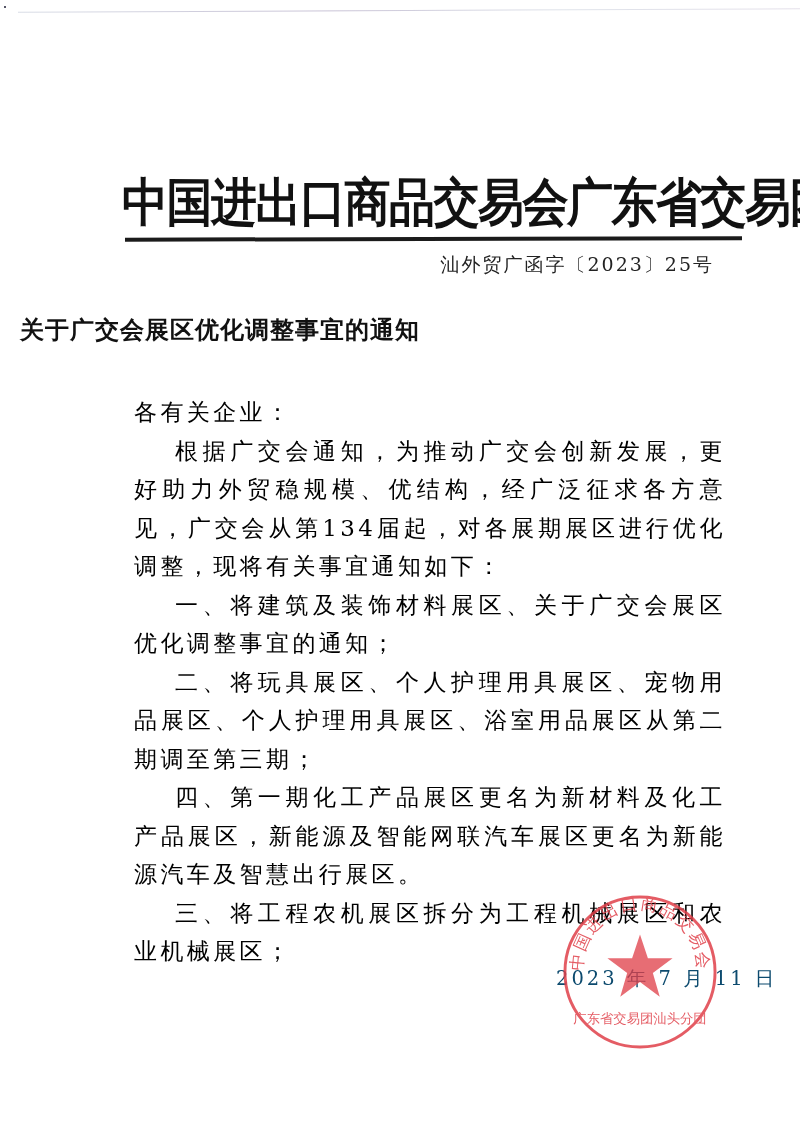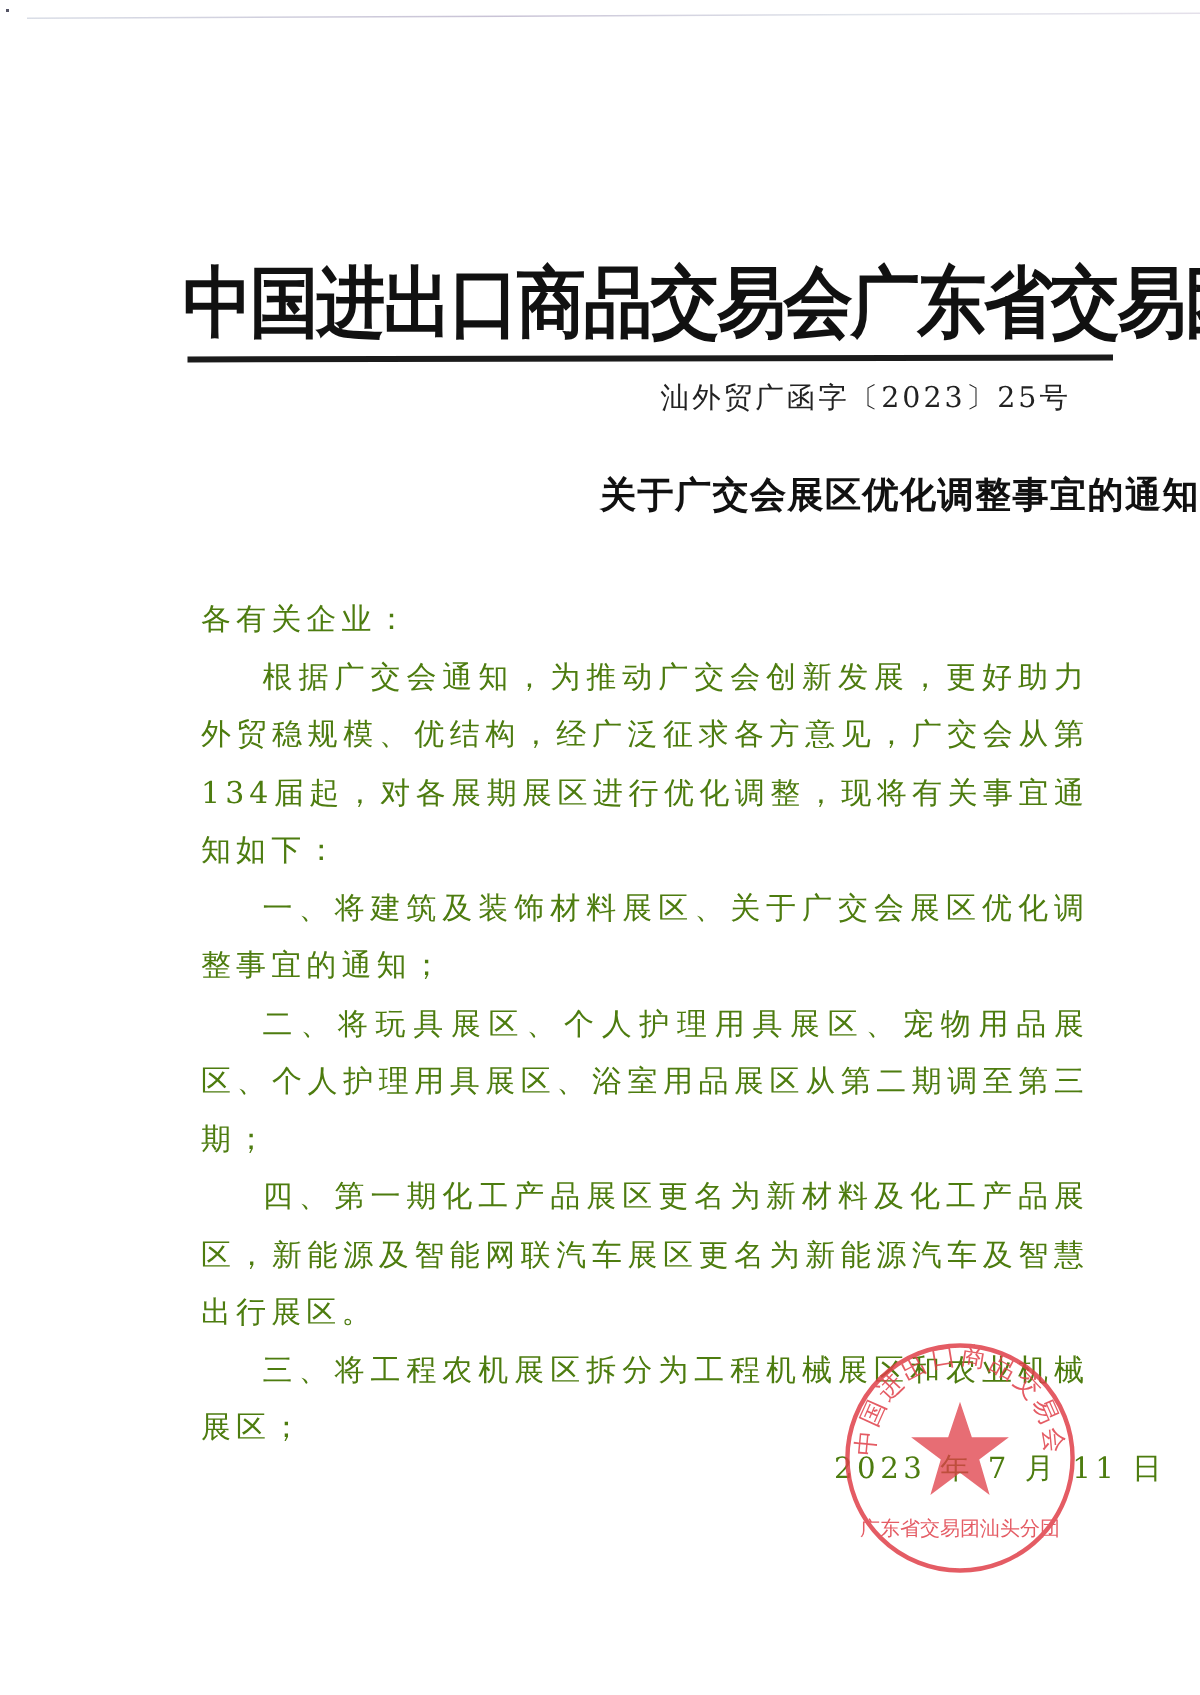--- a/index.html
+++ b/index.html
@@ -27,36 +27,36 @@
   .rule {
     position: absolute; left: 125px; top: 237px; width: 617px; height: 4px;
     background: #1b1b1b; transform: rotate(-0.12deg);
   }
   .doc-number {
     position: absolute; right: 86px; top: 252px;
     font-size: 19px; letter-spacing: 2px; color: #222;
     white-space: nowrap;
   }
   .doc-title {
-    position: absolute; left: 0; right: 0; top: 314px; text-align: right;
+    position: absolute; left: 0; right: 0; top: 314px; text-align: left;
     font-family: "DejaVu Sans", "Liberation Sans", sans-serif;
     font-size: 24px; font-weight: bold; letter-spacing: 1px; color: #111;
     padding-left: 20px;
   }
   .body-text {
     position: absolute; left: 134px; width: 592px; top: 393px;
-    font-size: 20px; line-height: 38.5px; letter-spacing: 3.4px;
-    color: #4d7c0f;
+    font-size: 23px; line-height: 38.5px; letter-spacing: 3.4px;
+    color: #000000;
   }
   .body-text p { margin: 0; text-align: justify; text-align-last: left; }
   .indent { text-indent: 41px; }
   .attachment { margin-top: 38.5px !important; }
   .date {
     position: absolute; left: 556px; top: 965px;
-    font-size: 19.5px; letter-spacing: 3px; color: #4d7c0f; white-space: nowrap;
+    font-size: 19.5px; letter-spacing: 3px; color: #0c4a6e; white-space: nowrap;
     z-index: 1;
   }
   .seal {
     position: absolute; left: 561px; top: 893px; width: 158px; height: 158px;
     z-index: 2; opacity: 0.85;
   }
 </style>
 </head>
 <body>
 

